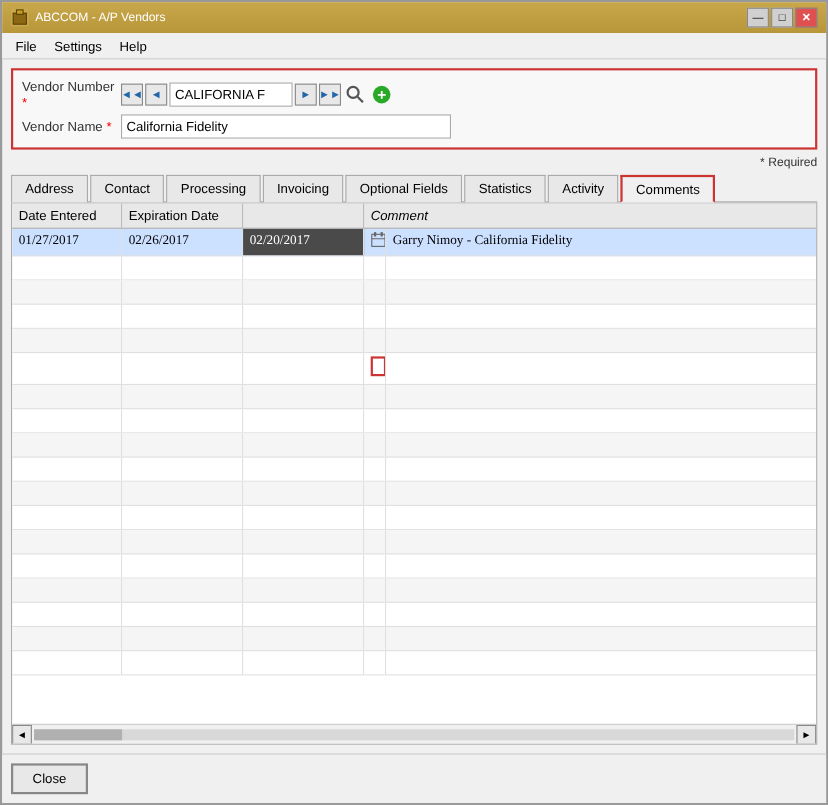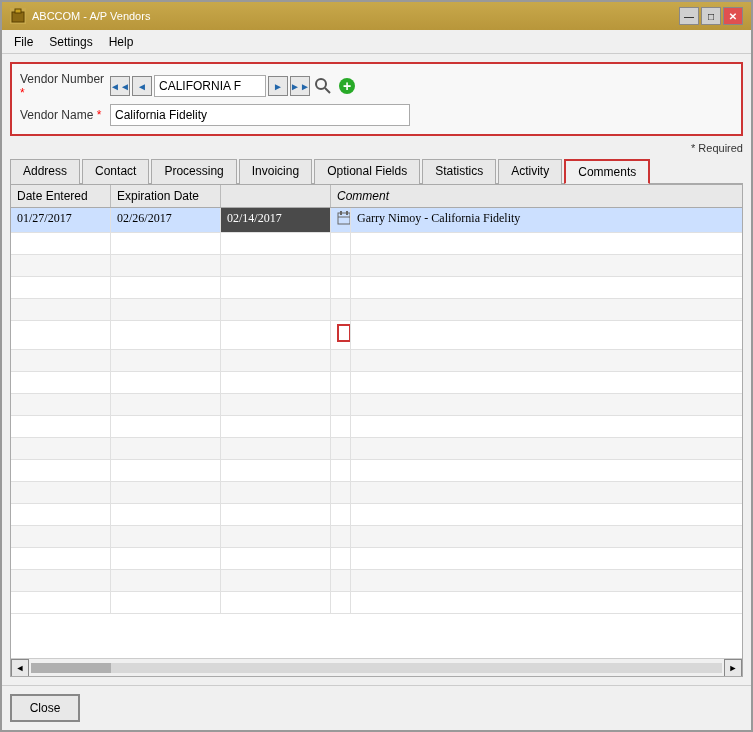--- a/index.html
+++ b/index.html
@@ -400,21 +400,21 @@
         <div class="th">Date Entered</div>
         <div class="th">Expiration Date</div>
         <div class="th"></div>
         <div class="th">Comment</div>
       </div>
       <div class="table-body">
 
         <div class="table-row-item selected">
           <div class="td">01/27/2017</div>
           <div class="td">02/26/2017</div>
-          <div class="td date-highlight">02/14/2017</div>
+          <div class="td date-highlight">02/20/2017</div>
           <div class="td">
             <svg width="14" height="14" viewBox="0 0 14 14">
               <rect x="1" y="2" width="12" height="11" fill="none" stroke="#666" stroke-width="1"></rect>
               <rect x="3" y="0" width="2" height="4" fill="#666"></rect>
               <rect x="9" y="0" width="2" height="4" fill="#666"></rect>
               <line x1="1" y1="6" x2="13" y2="6" stroke="#666" stroke-width="1"></line>
             </svg>
           </div>
           <div class="td">Garry Nimoy - California Fidelity</div>
         </div>

